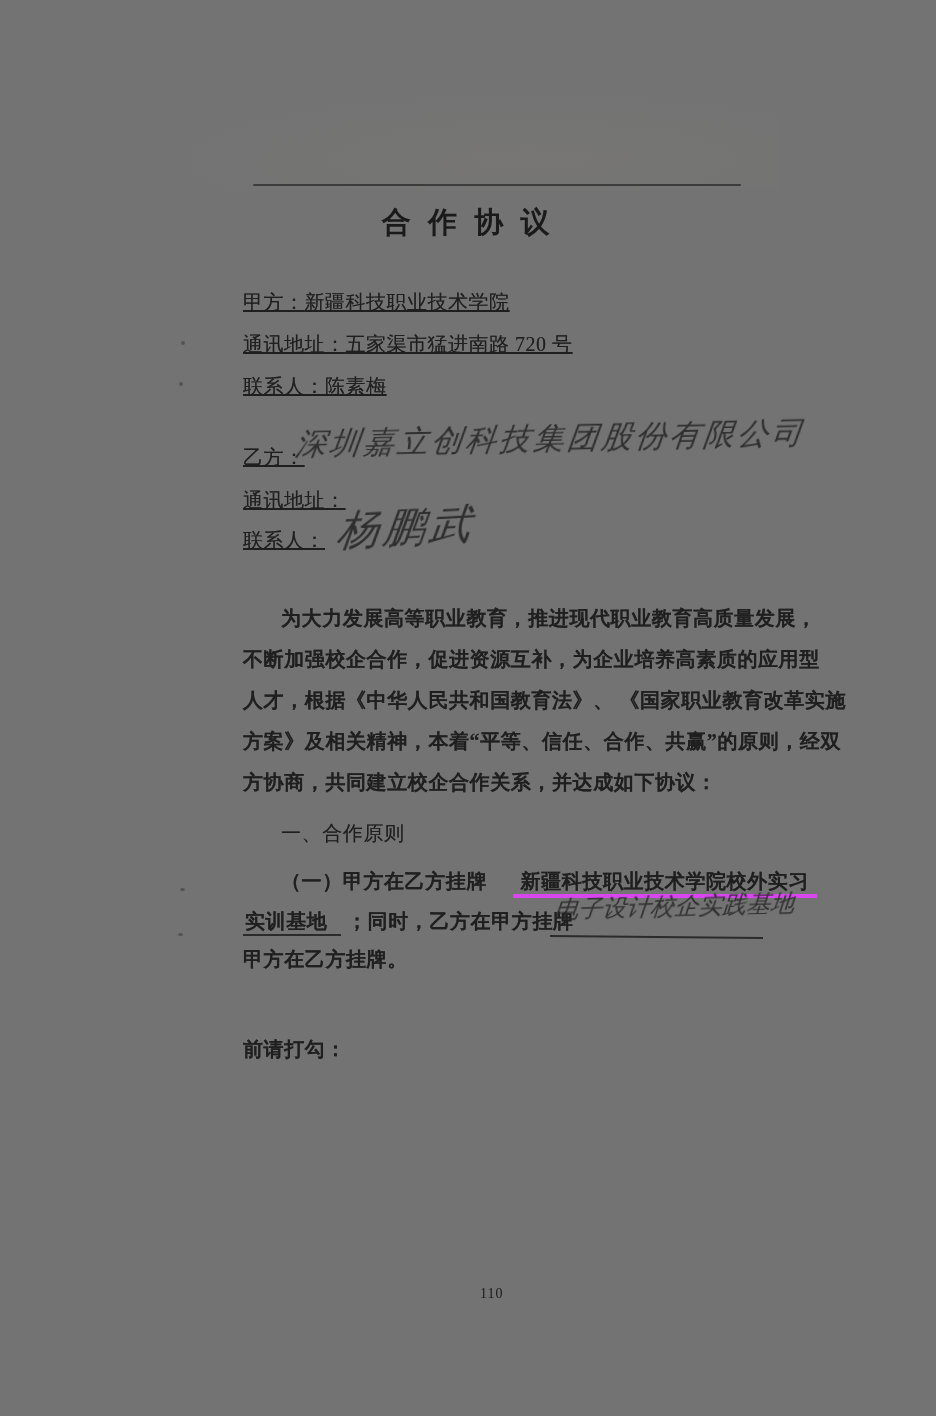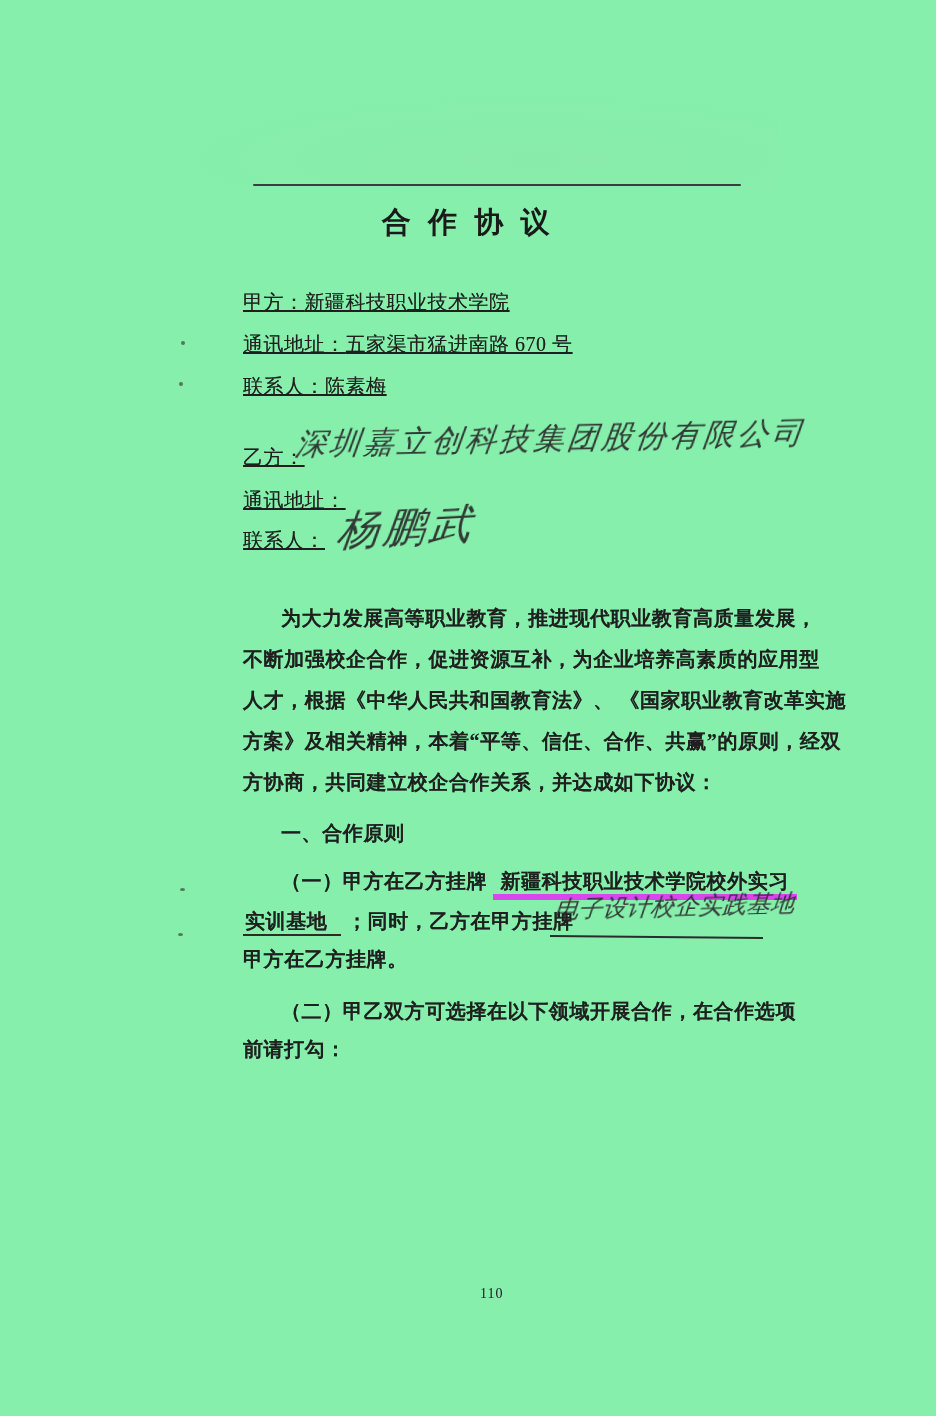--- a/index.html
+++ b/index.html
@@ -4,21 +4,21 @@
 <style>
   html, body {
     margin: 0;
     padding: 0;
     background: #ffffff;
   }
   .page {
     position: relative;
     width: 936px;
     height: 1416px;
-    background: #86efac;
+    background: #737373;
     overflow: hidden;
     font-family: "Liberation Serif", serif;
     color: #1f1f1f;
   }
   
   .scan-blotch {
     position: absolute;
     left: 160px;
     top: 90px;
     width: 620px;
@@ -59,24 +59,25 @@
   .body-line {
     position: absolute;
     left: 243px;
     font-size: 20px;
     letter-spacing: 0.6px;
     white-space: nowrap;
     text-shadow: 0 0 0.4px rgba(0,0,0,0.45);
     font-weight: bold;
   }
   .indent { left: 281px; }
-  .bold { font-weight: bold; }
+  .bold { font-weight: normal; }
   .blank-underline {
-    border-bottom: 6px solid #d946ef;
+    border-bottom: 4px solid #d946ef;
     padding: 0 8px 2px 8px;
+    margin-left: 20px;
   }
   .blank-underline-short {
     border-bottom: 2px solid #2b2b2b;
     padding: 0 14px 2px 2px;
   }
   .hw {
     font-family: "DejaVu Sans", sans-serif;
     font-style: italic;
     font-weight: 400;
     color: #2a2a2a;
@@ -152,21 +153,21 @@
   <div class="speck speck-4"></div>
 
   <div class="header-rule"></div>
 
   <h1 class="title">合 作 协 议</h1>
 
   <div class="row" style="top:289px">
     <span>甲方：</span><span>新疆科技职业技术学院</span>
   </div>
   <div class="row" style="top:331px">
-    <span>通讯地址：</span><span>五家渠市猛进南路 670 号</span>
+    <span>通讯地址：</span><span>五家渠市猛进南路 720 号</span>
   </div>
   <div class="row" style="top:373px">
     <span>联系人：</span><span>陈素梅</span>
   </div>
 
   <div class="row" style="top:444px">
     <span>乙方：</span>
   </div>
   <div class="hw hw-partyb-name">深圳嘉立创科技集团股份有限公司</div>
 
@@ -191,18 +192,17 @@
     <span class="blank-underline">新疆科技职业技术学院校外实习</span>
   </div>
   <div class="body-line" style="top:908px">
     <span class="blank-underline-short">实训基地</span>
     <span>；同时，乙方在甲方挂牌</span>
   </div>
   <div class="hw hw-blank-fill">电子设计校企实践基地</div>
   <div class="hw-blank-underline"></div>
   <div class="body-line" style="top:946px">甲方在乙方挂牌。</div>
 
-  <div class="body-line indent" style="top:998px">（二）甲乙双方可选择在以下领域开展合作，在合作选项</div>
   <div class="body-line" style="top:1036px">前请打勾：</div>
 
   <div class="page-number">110</div>
 
 </div>
 
 </body></html>

